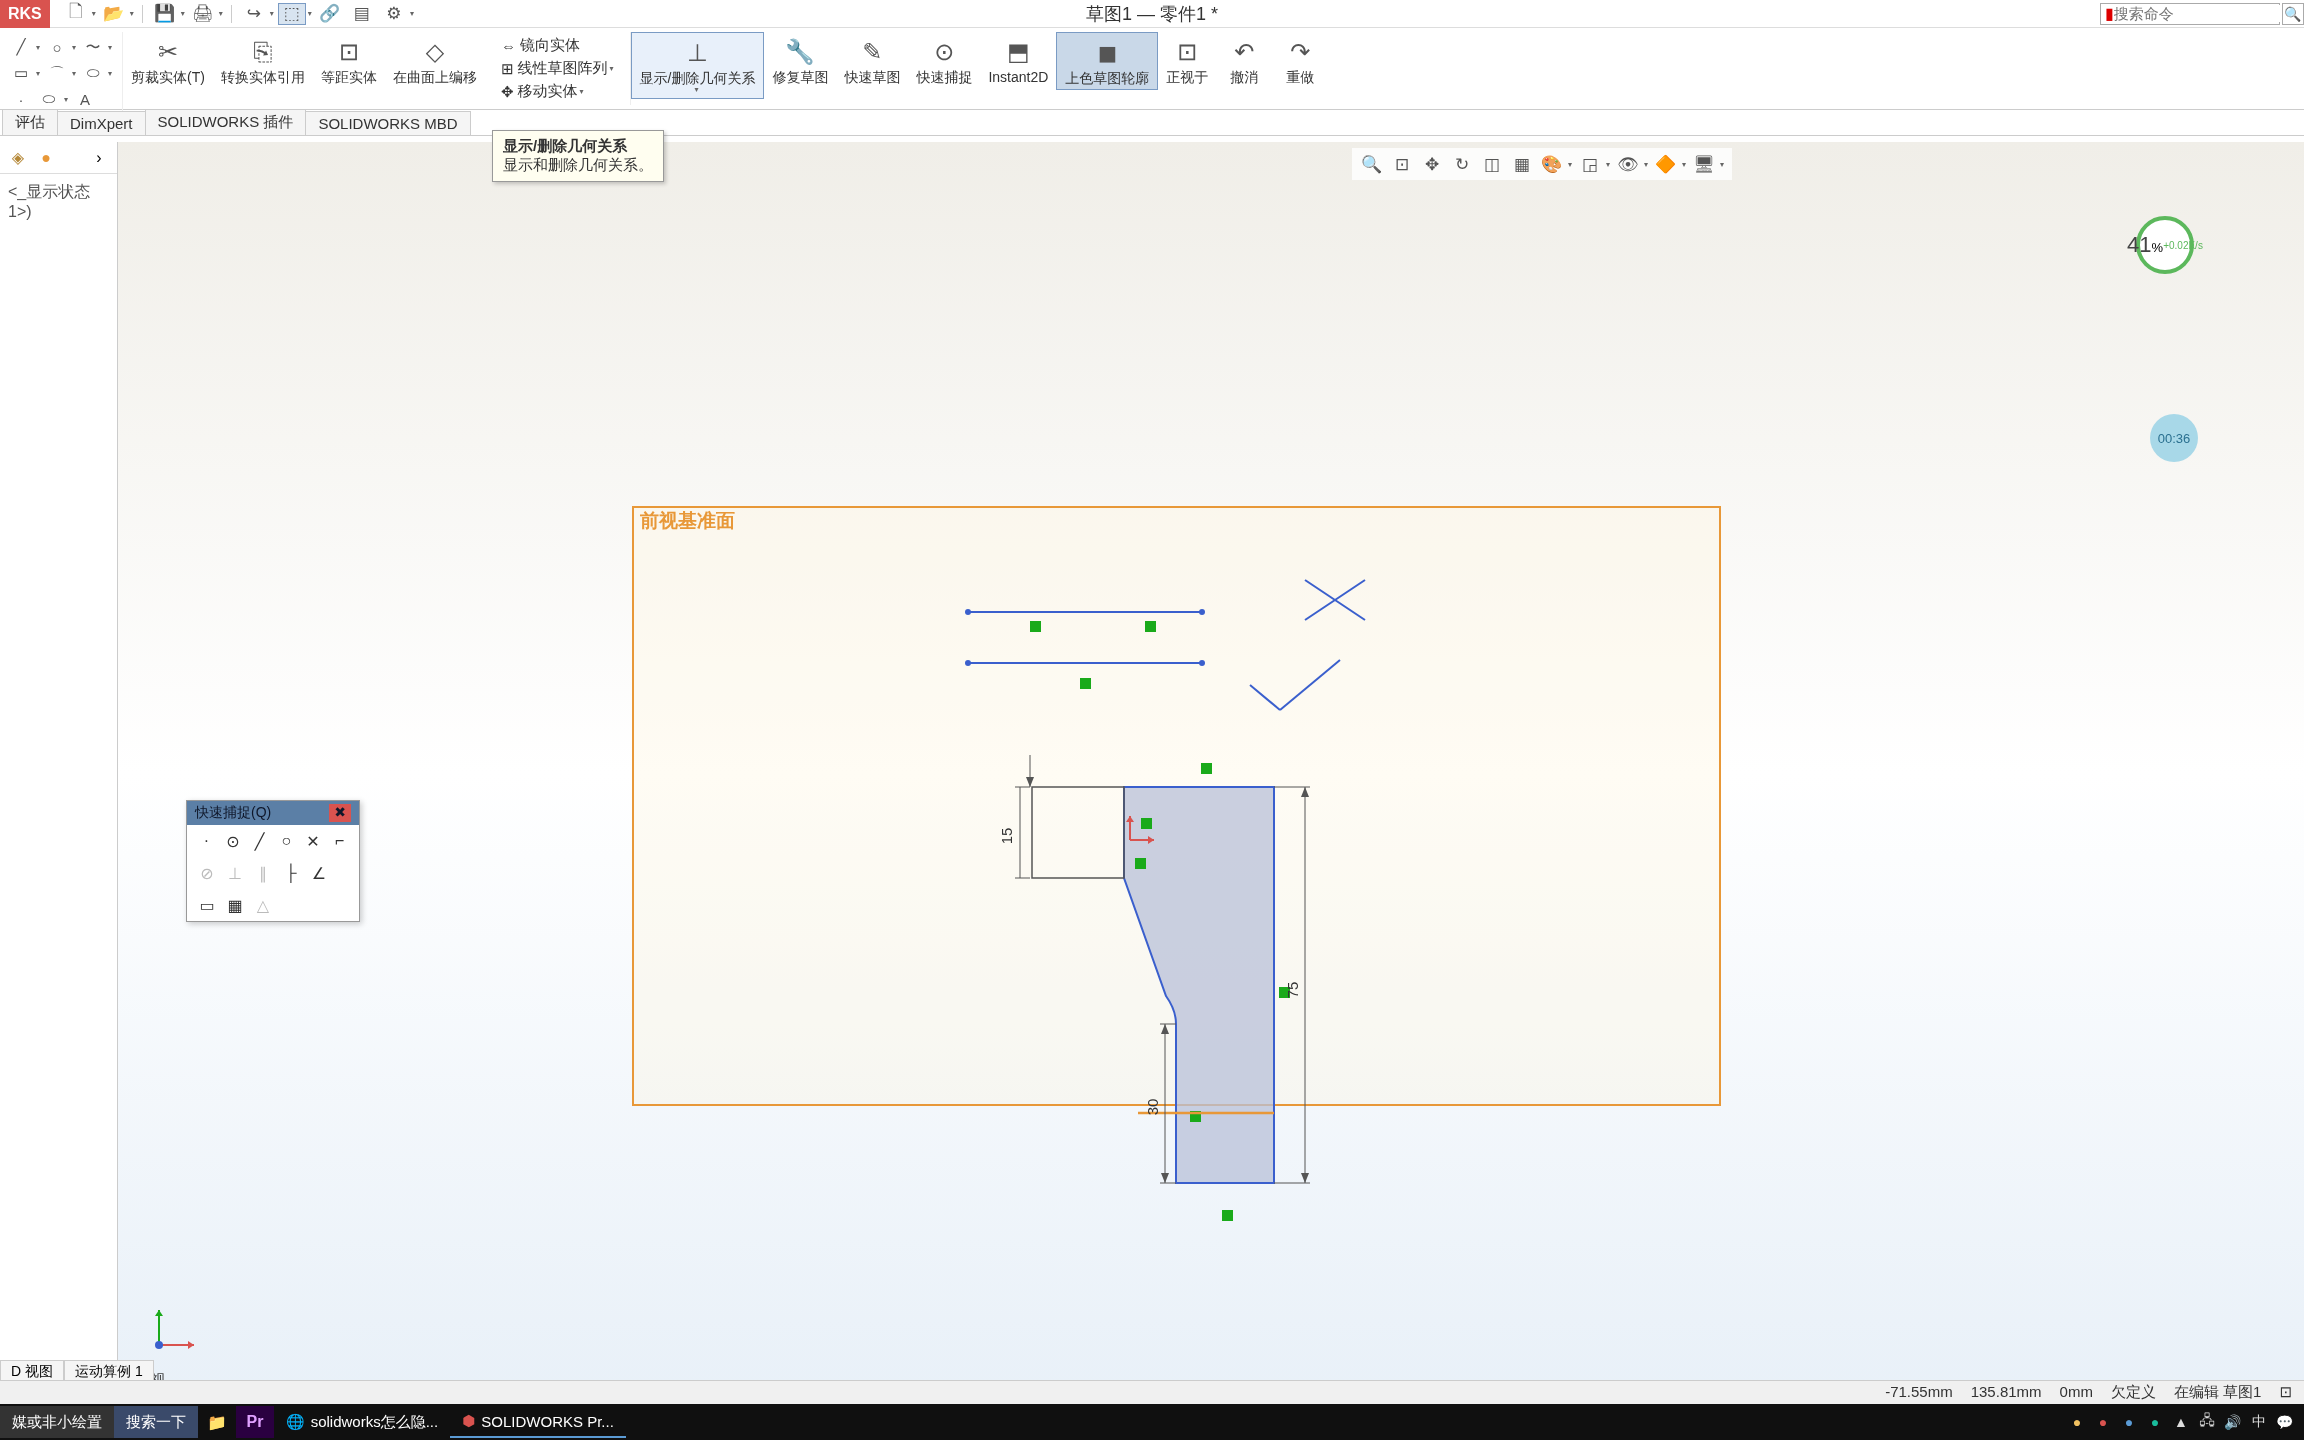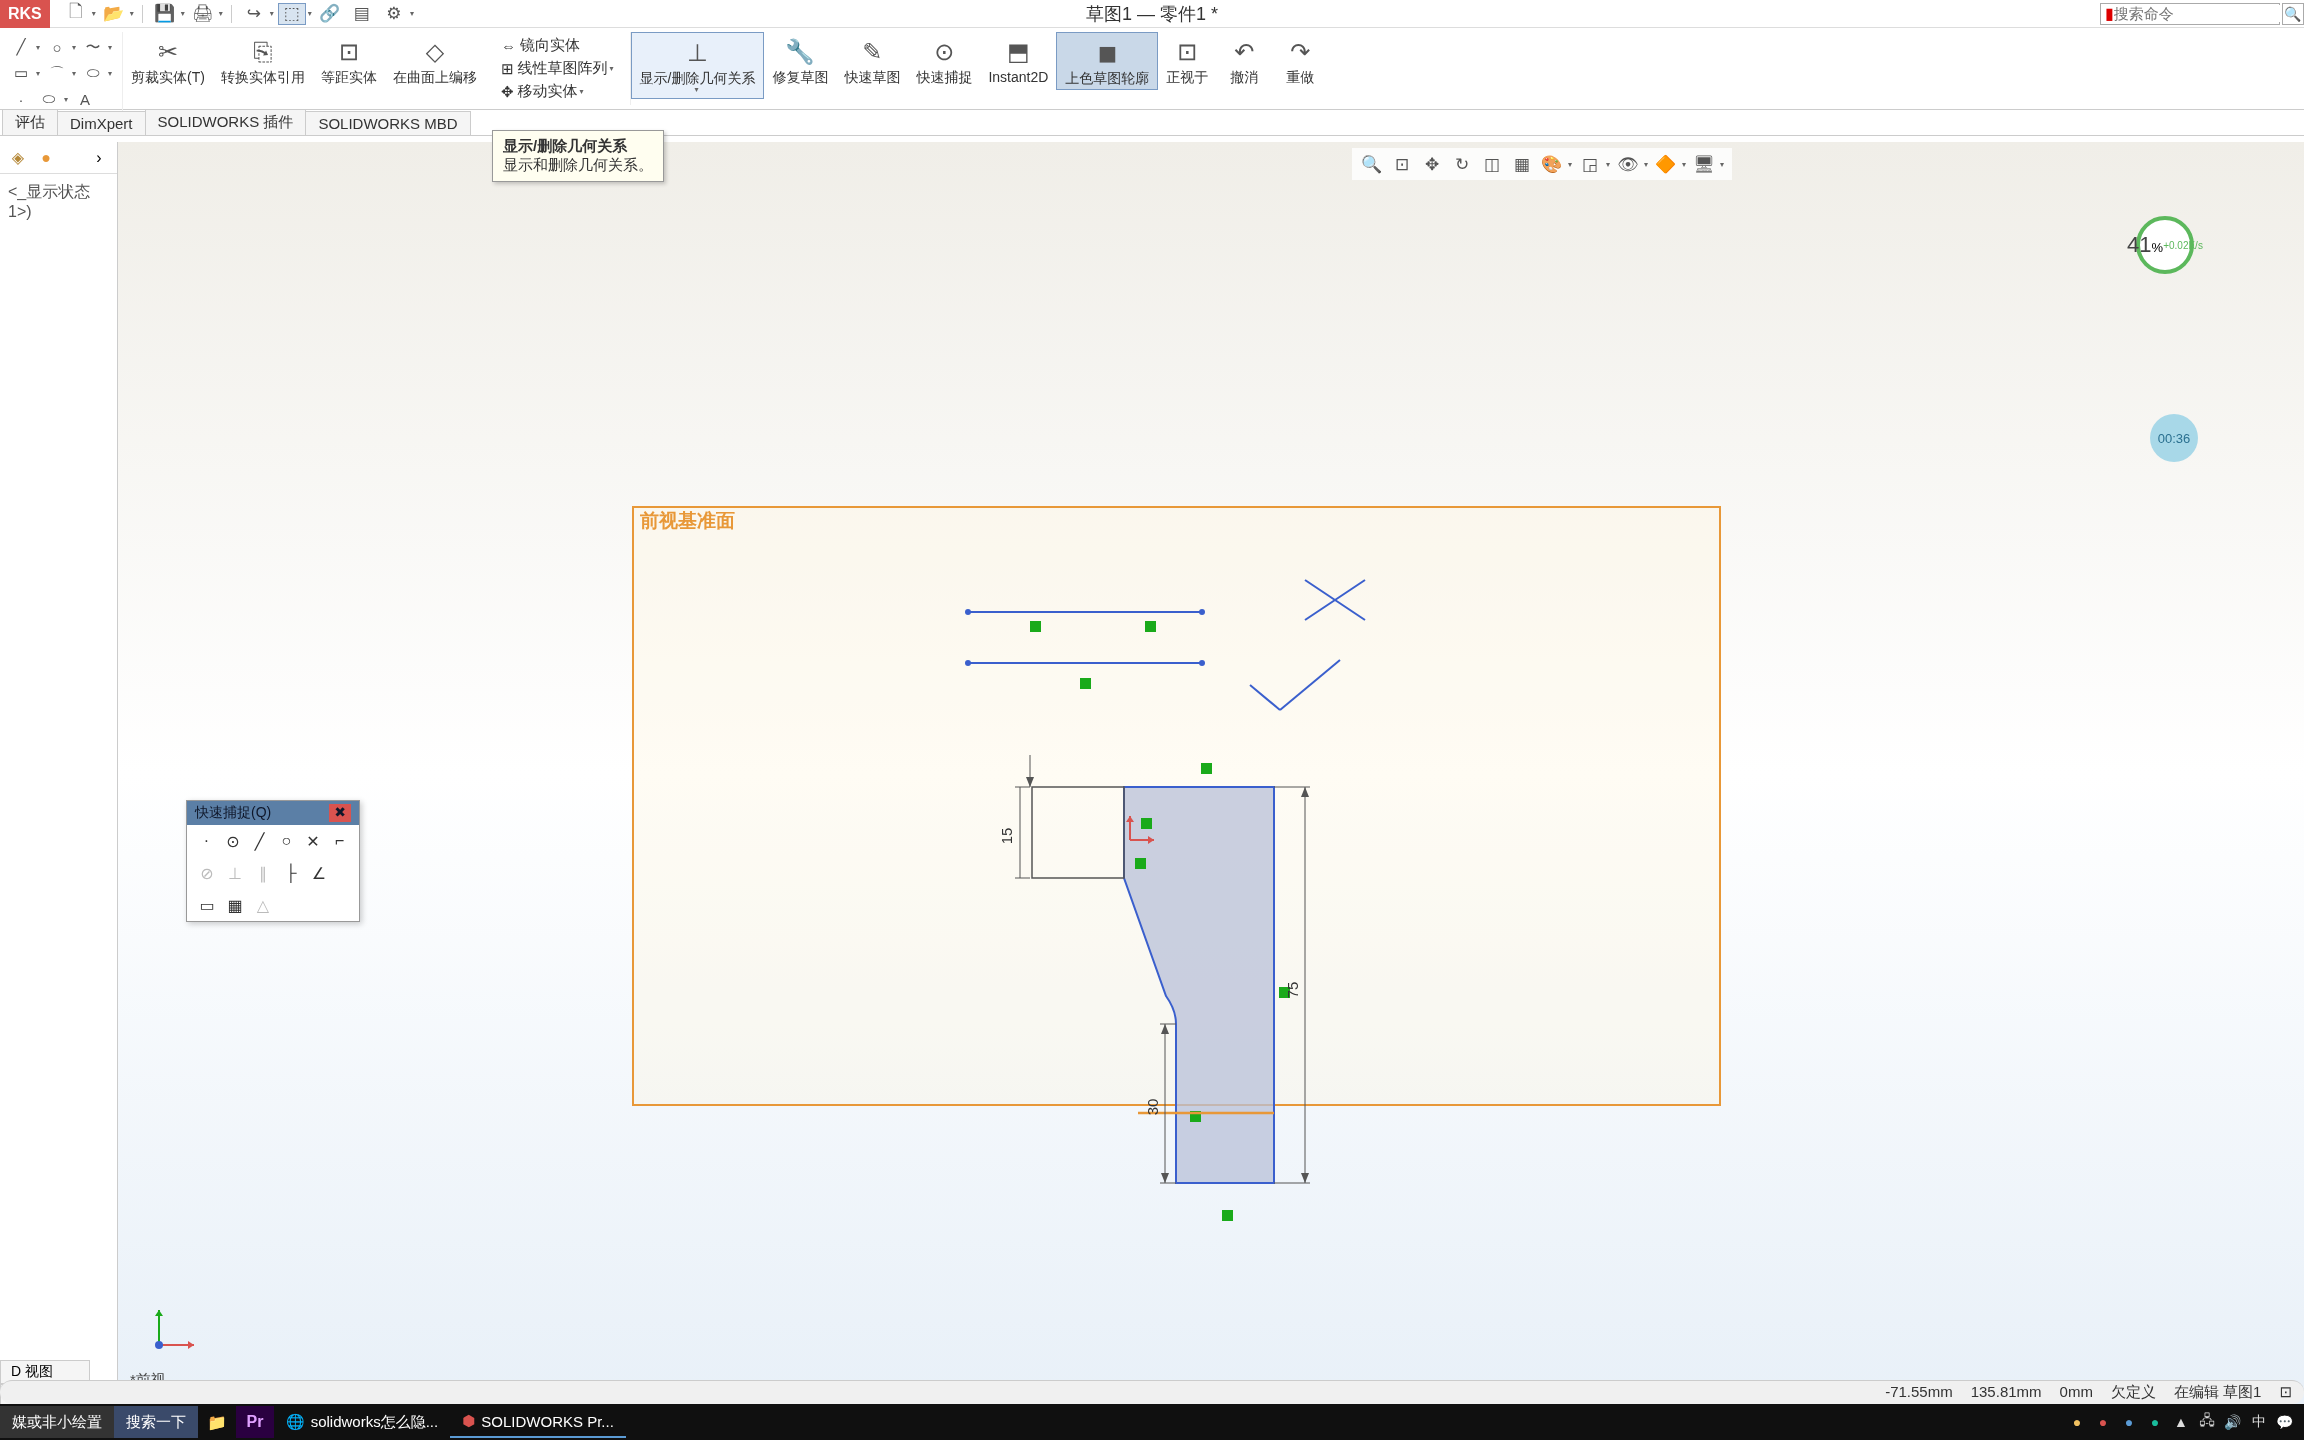--- a/index.html
+++ b/index.html
@@ -81,22 +81,22 @@
     
     
     .bottom-tabs { position: absolute; bottom: 36px; left: 0; display: flex; height: 24px; }
     .bottom-tab { padding: 2px 10px; font-size: 14px; border: 1px solid #ccc; background: #f5f5f5; }
     
     
     .status-bar { position: absolute; bottom: 0; left: 0; right: 0; height: 36px; background: #f0f0f0; border-top: 1px solid #ccc; display: flex; align-items: center; font-size: 15px; color: #333; }
     .status-right { margin-left: auto; display: flex; gap: 18px; padding-right: 12px; }
     
     
-    .status-bar { bottom: 36px; height: 24px; border-radius: 12px; }
-    .bottom-tabs { bottom: 56px; flex-direction: column; }
+    .status-bar { bottom: 36px; height: 24px; }
+    .bottom-tabs { bottom: 56px; }
     
     .taskbar2 { position: absolute; bottom: 0; left: 0; right: 0; height: 36px; background: #101010; display: flex; align-items: center; }
     .taskbar2 .tb-item { height: 32px; padding: 0 12px; display: flex; align-items: center; color: #fff; font-size: 15px; gap: 6px; }
     .tb-search { background: #3a4a6a; }
     .tb-icon-box { width: 38px; display: flex; align-items: center; justify-content: center; height: 32px; }
     .tray { margin-left: auto; display: flex; gap: 4px; padding-right: 8px; }
     .tray-icon { width: 22px; height: 22px; display: flex; align-items: center; justify-content: center; color: #ddd; font-size: 14px; }
   </style>
 </head>
 <body>

